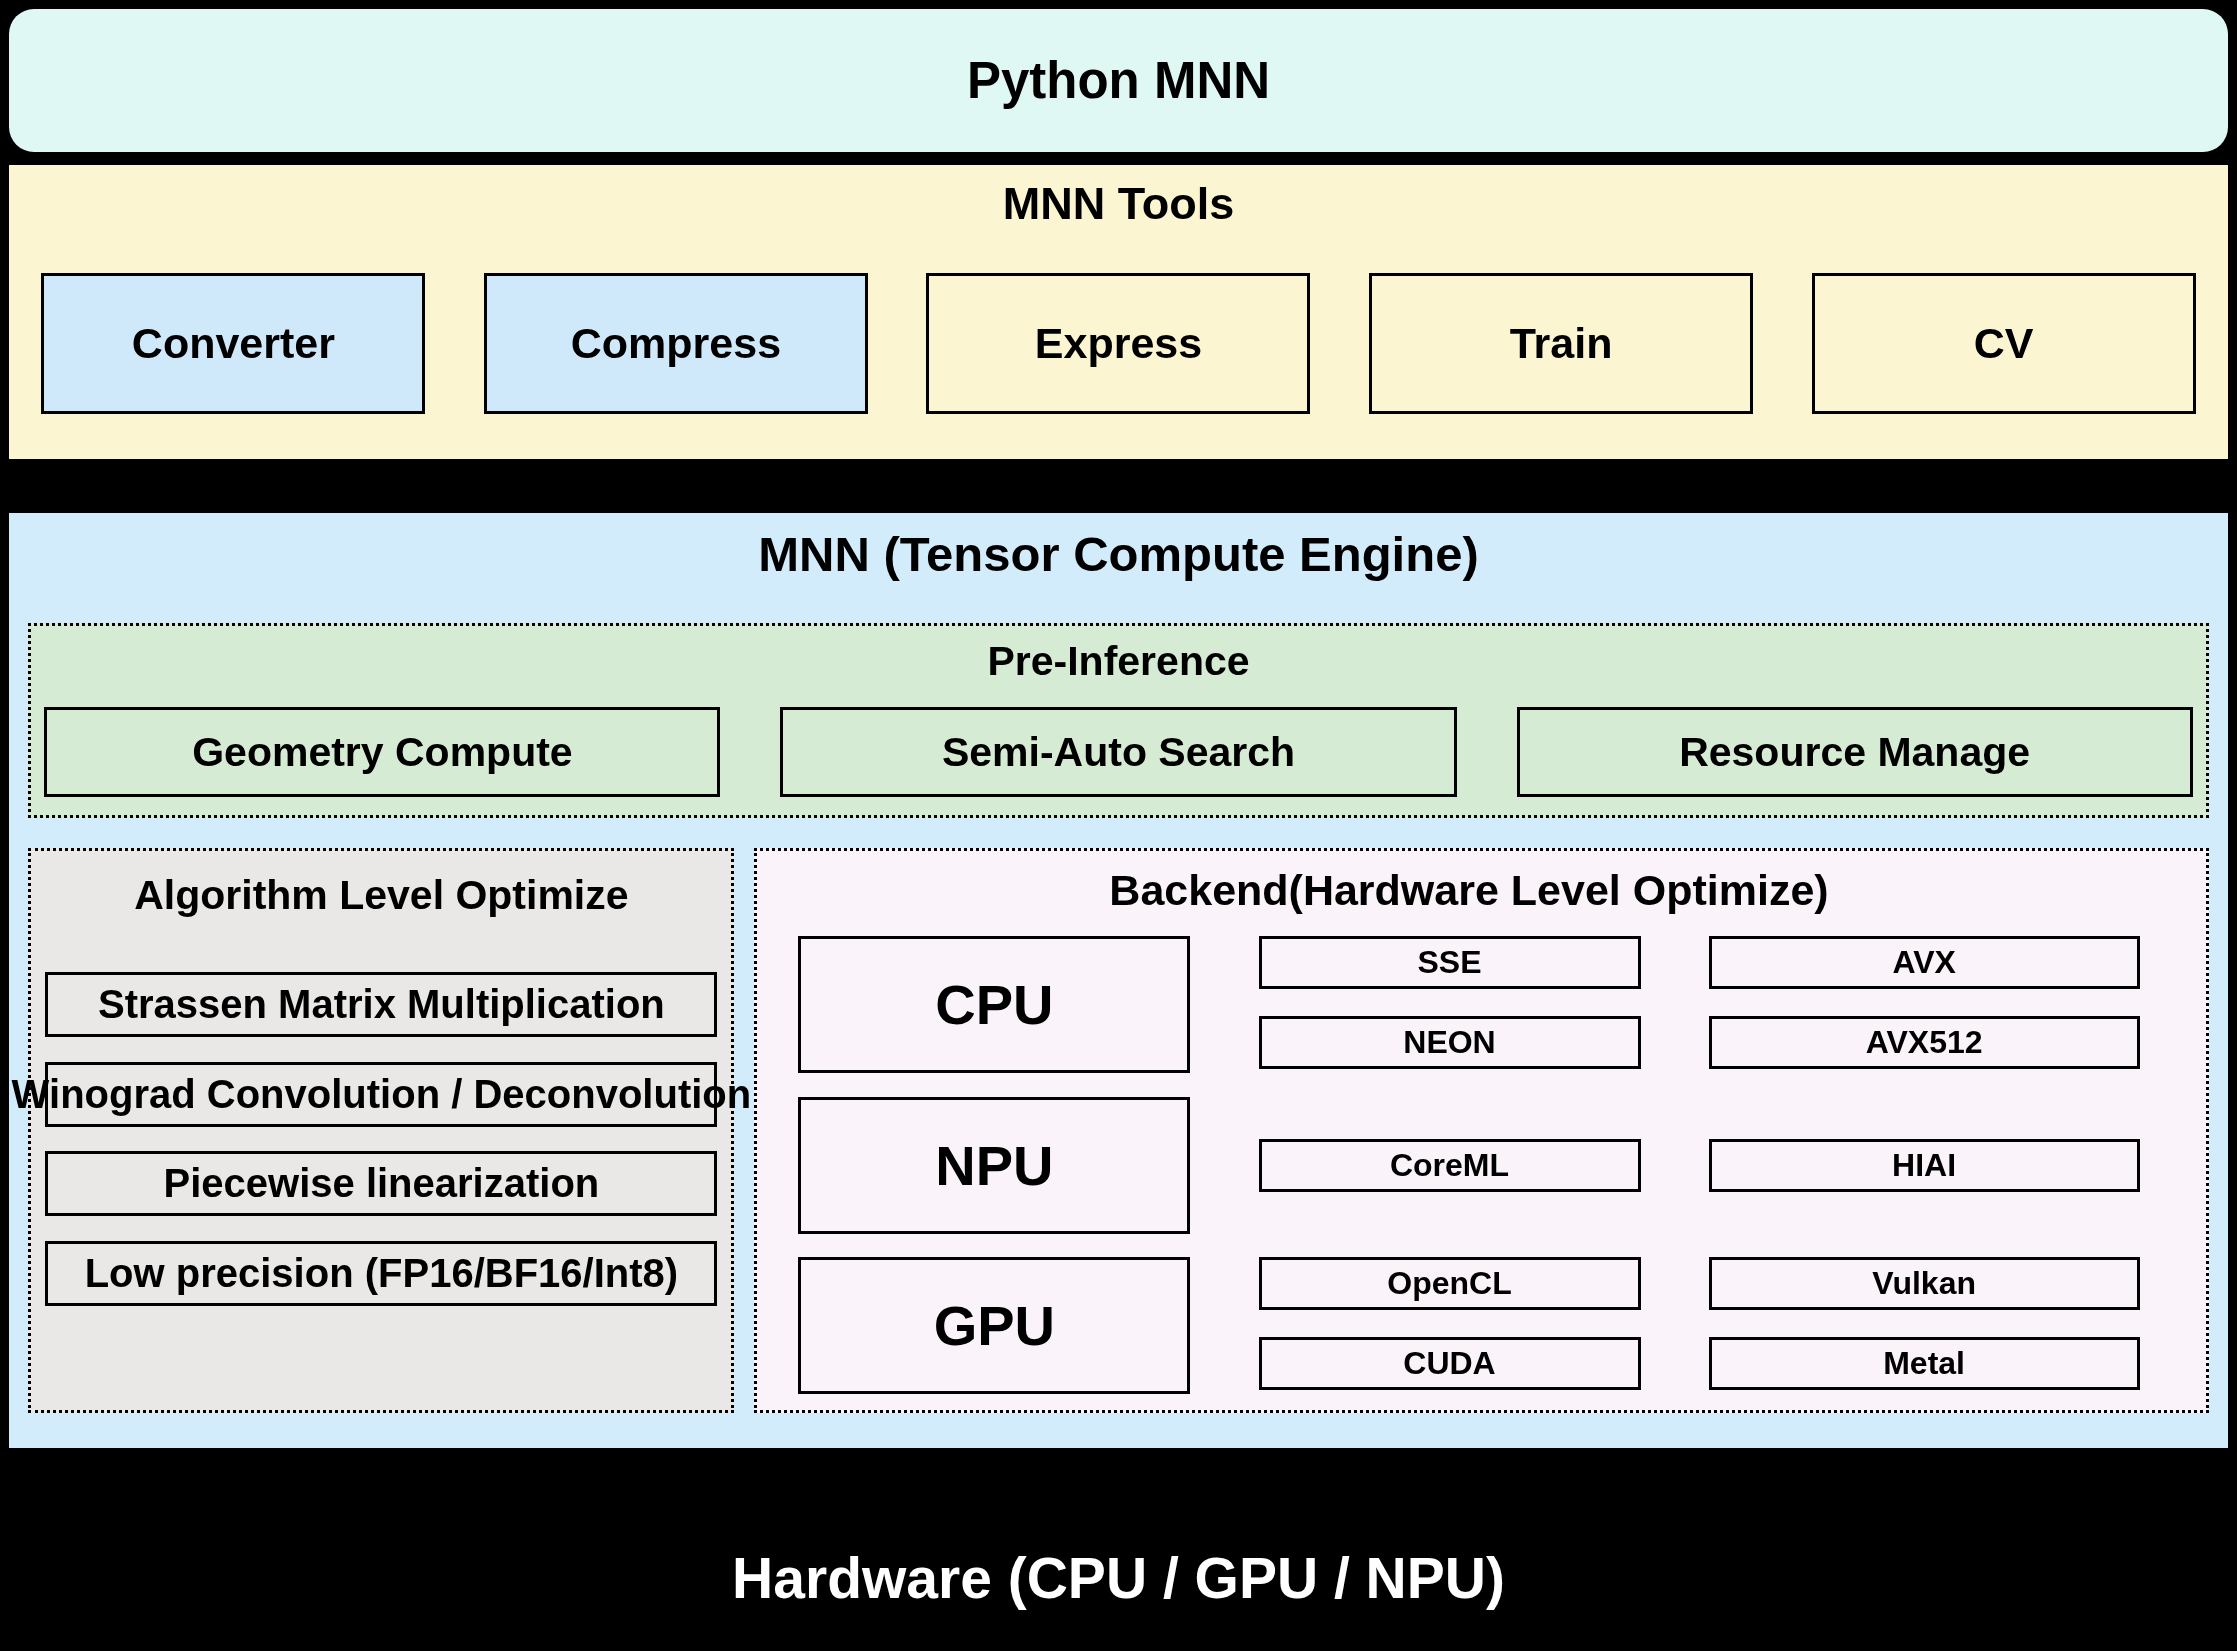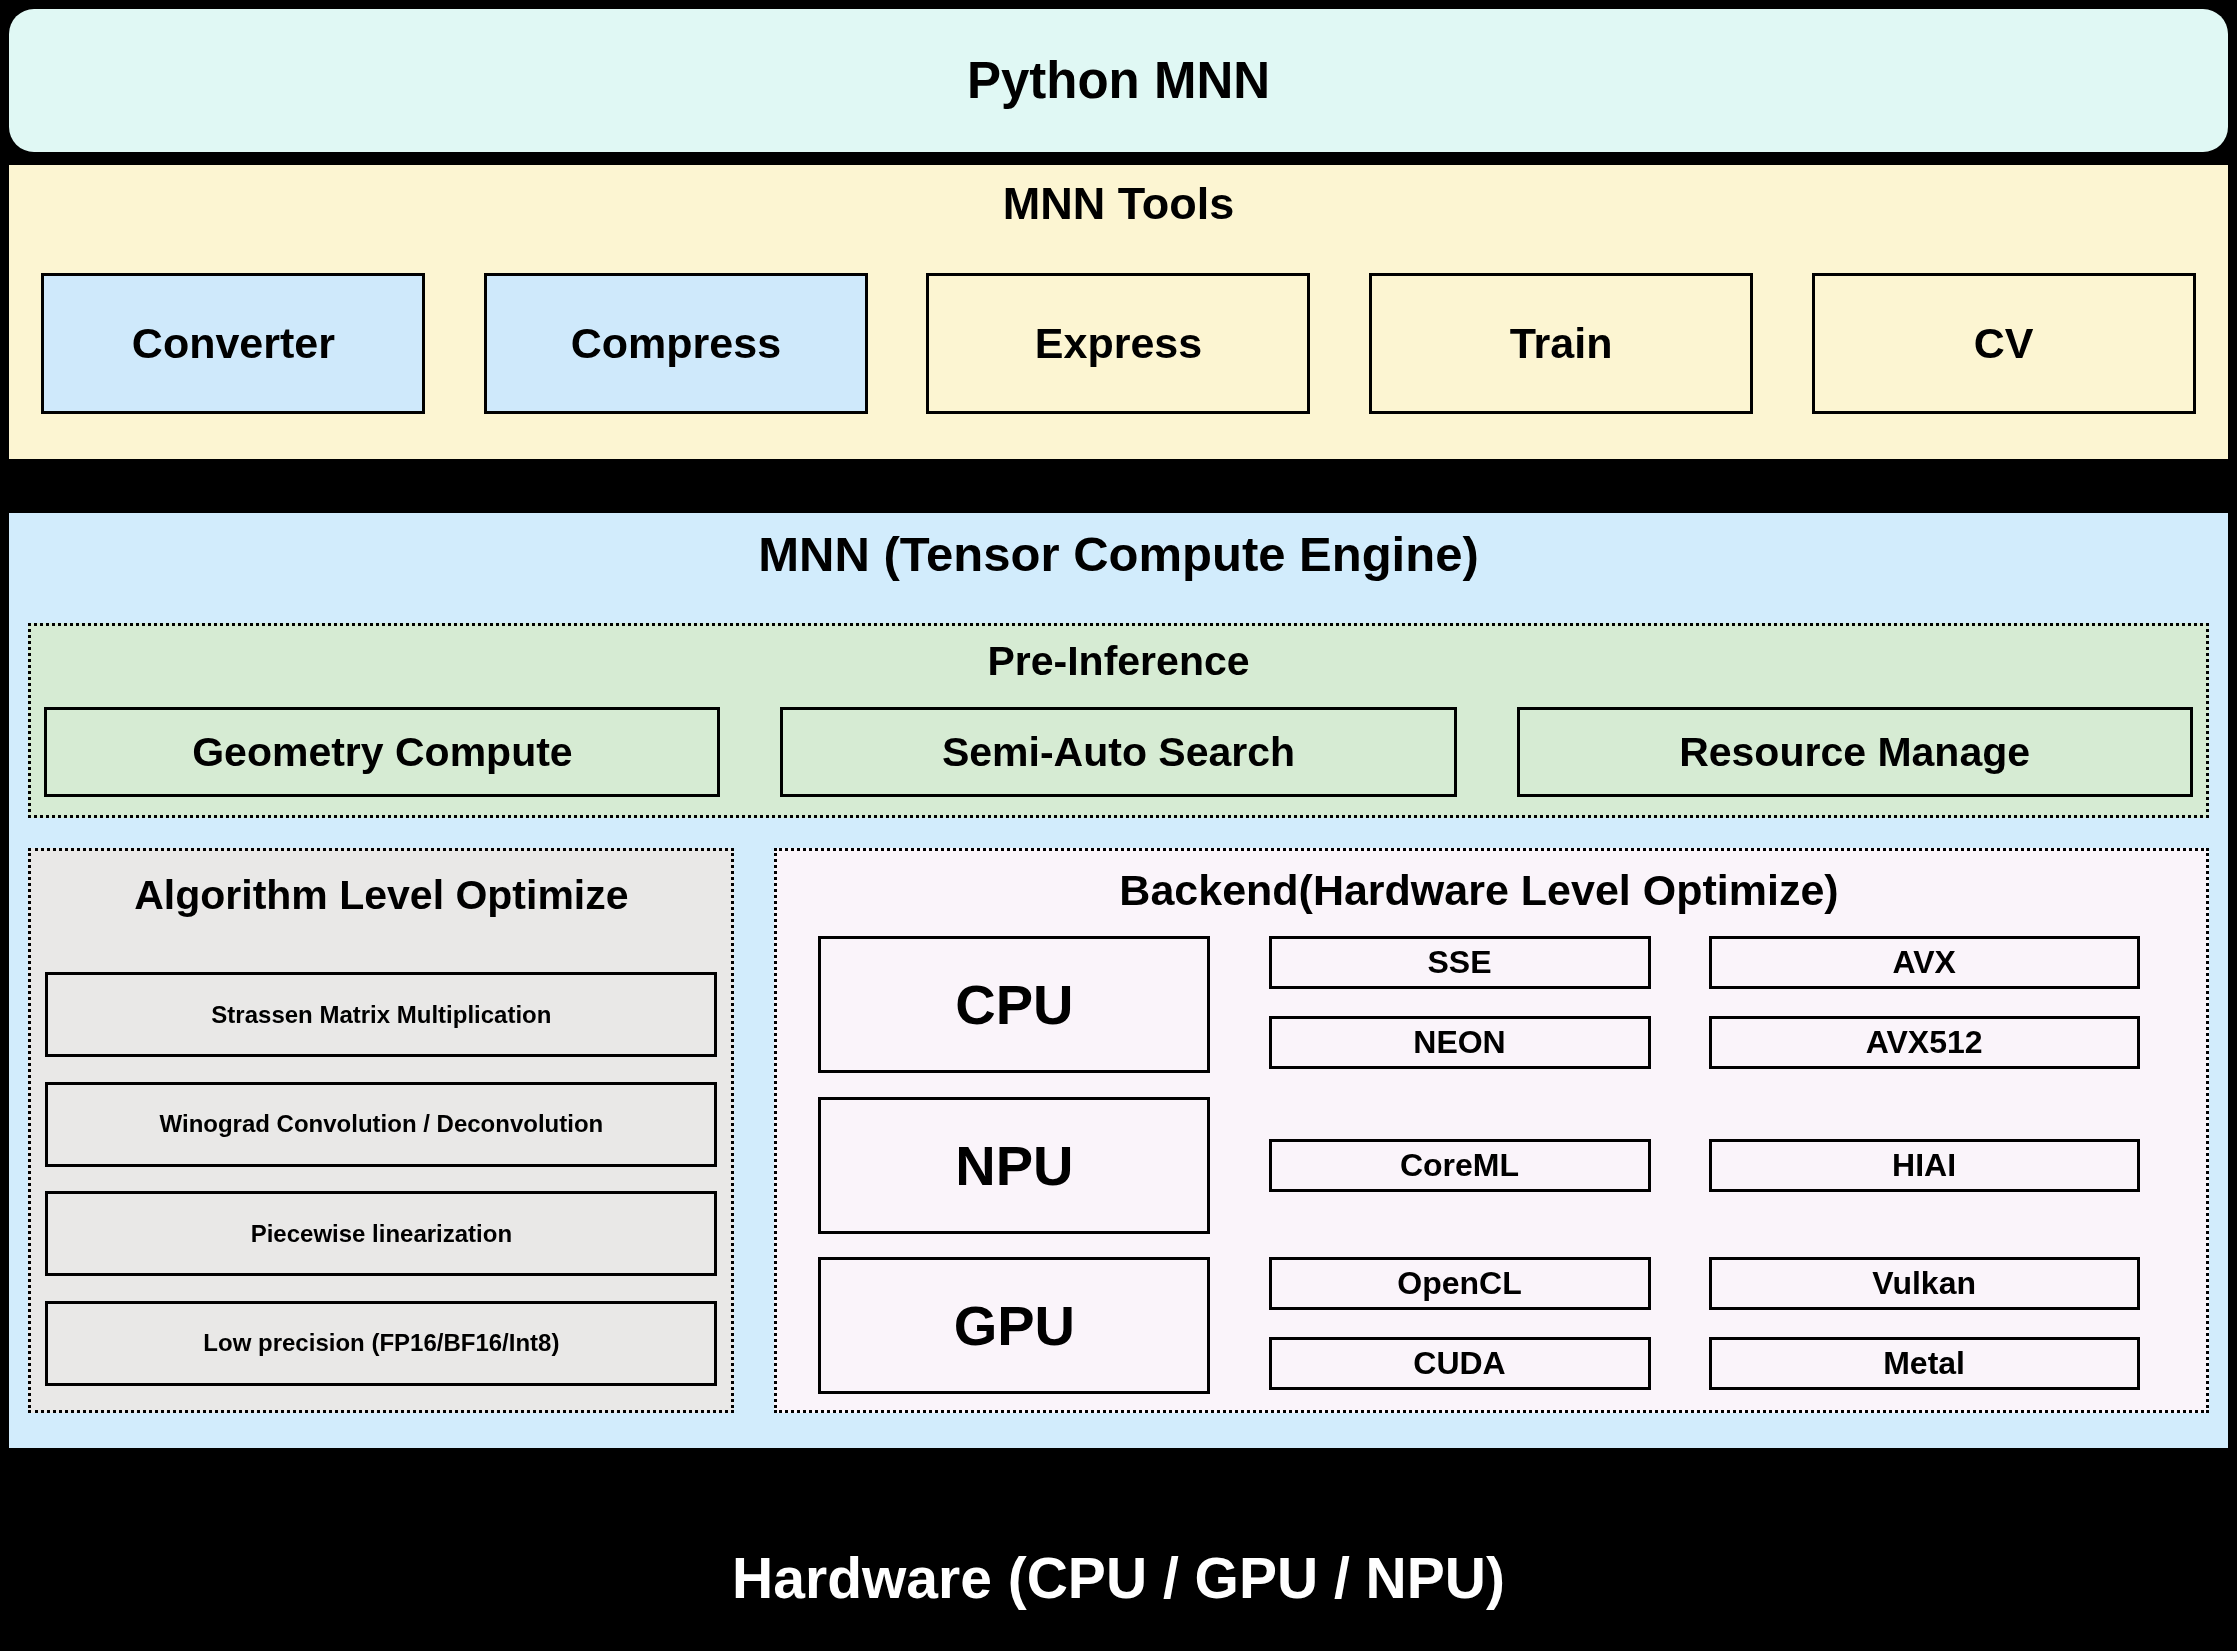--- a/index.html
+++ b/index.html
@@ -57,37 +57,37 @@
   .pre-box h3 { font-size:41px; margin:11.3px 0 0 0; text-align:center; }
   .pre-row { display:flex; gap:60px; margin-top:22.6px; }
   .pre-item {
     flex:1; height:90px;
     border:3.8px solid #000; box-sizing:border-box;
     background:var(--c-pre_inference, #d6ebd3);
     display:flex; align-items:center; justify-content:center;
     font-size:41px;
   }
 
-  .cols { display:flex; gap:40px; margin-top:30px; height:565px; }
+  .cols { display:flex; gap:20px; margin-top:30px; height:565px; }
 
   
   .algo-box {
     width:706px; box-sizing:border-box;
     border:3.8px dotted #000;
     background:var(--c-algorithm, #e9e8e7);
     padding:0 14px;
   }
   .algo-box h3 { font-size:41px; margin:21px 0 0 0; text-align:center; }
   .algo-items { margin-top:53px; display:flex; flex-direction:column; gap:24.5px; }
   .algo-item {
-    height:85px;
+    height:65px;
     border:3.8px solid #000; box-sizing:border-box;
     background:var(--c-algorithm, #e9e8e7);
     display:flex; align-items:center; justify-content:center;
-    font-size:24px; text-align:center; white-space:nowrap;
+    font-size:40px; text-align:center; white-space:nowrap;
   }
 
   
   .backend-box {
     flex:1; box-sizing:border-box;
     border:3.8px dotted #000;
     background:var(--c-backend, #faf4fa);
     padding:0 66px 0 41px;
   }
   .backend-box h3 { font-size:43px; margin:15px 0 0 0; text-align:center; }

